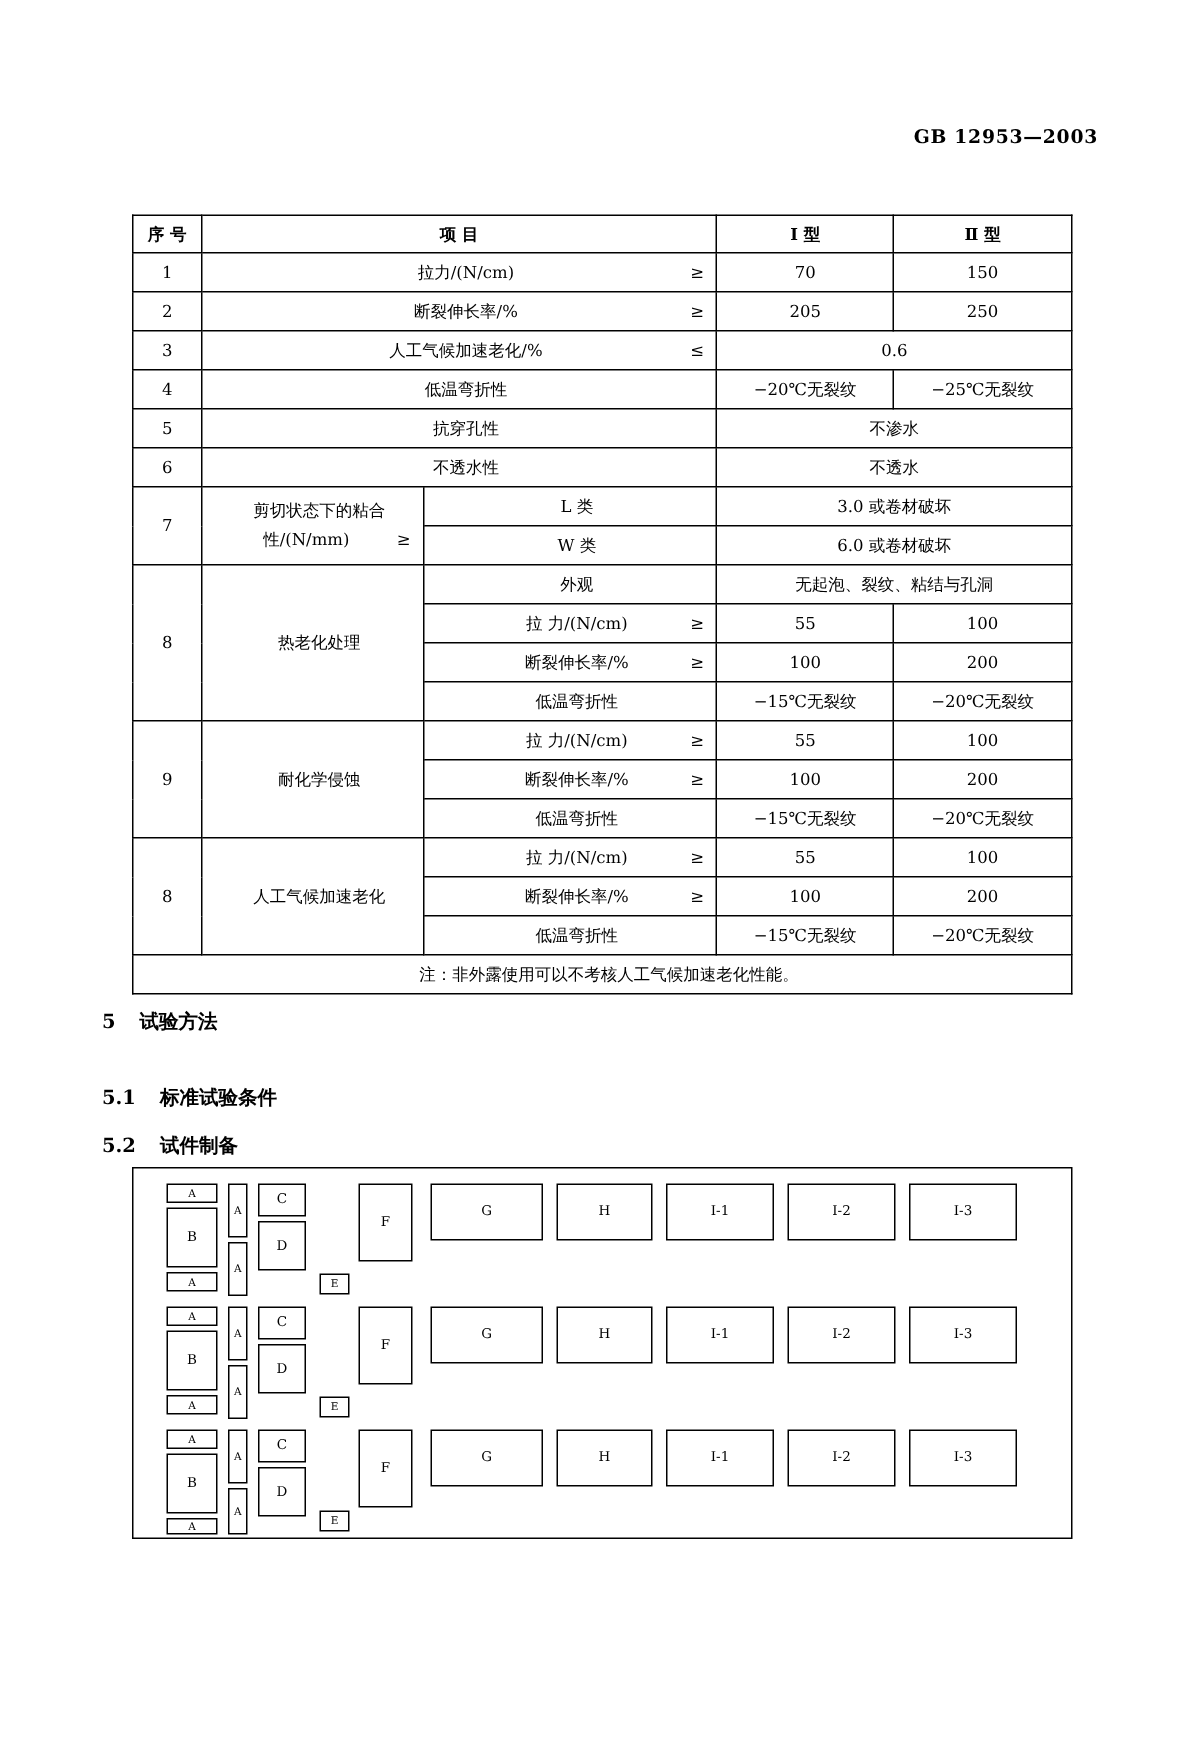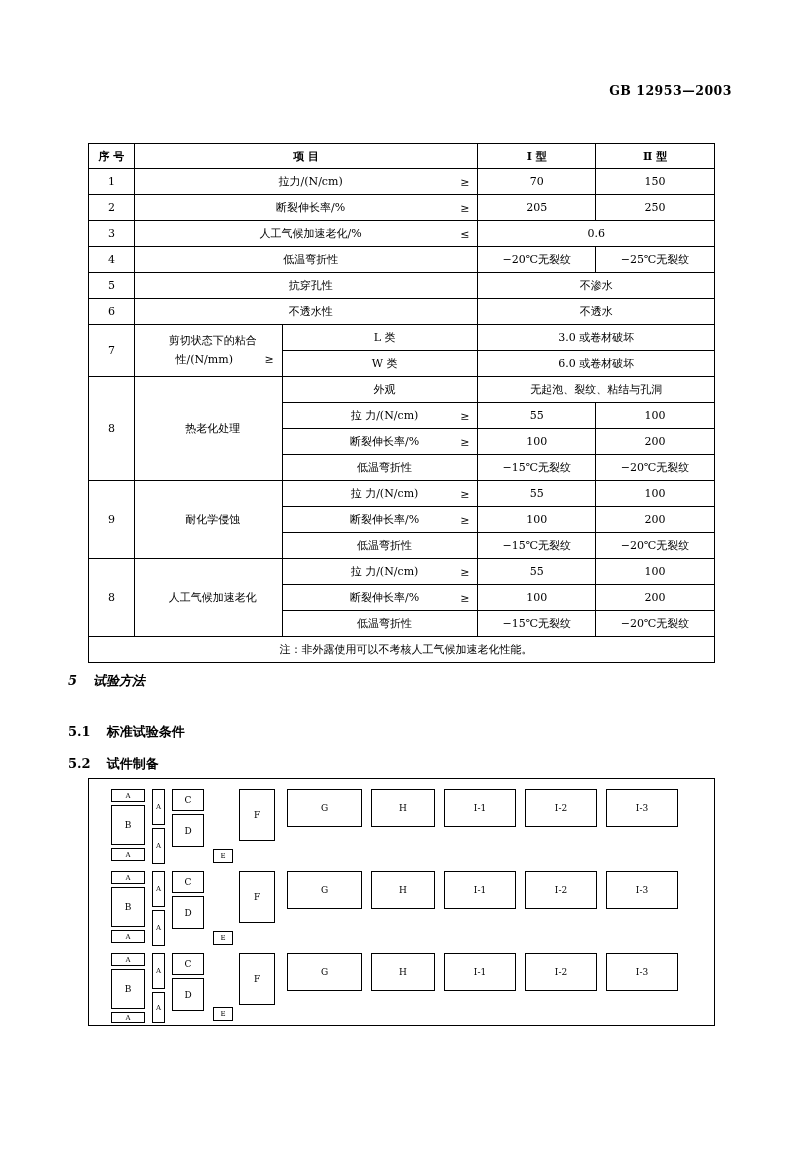--- a/index.html
+++ b/index.html
@@ -311,21 +311,21 @@
         <td>−15℃无裂纹</td>
         <td>−20℃无裂纹</td>
       </tr>
 
       <tr class="note-row">
         <td colspan="5">注：非外露使用可以不考核人工气候加速老化性能。</td>
       </tr>
     </tbody>
   </table>
 
-  <div class="sec" style="top:672px; left:68px;font-style:italic;">
+  <div class="sec" style="top:672px; left:68px;">
     <span class="num">5</span><span class="txt">试验方法</span>
   </div>
 
   <div class="sec" style="top:723px; left:68px;">
     <span class="num">5.1</span><span class="txt">标准试验条件</span>
   </div>
 
 
   <div class="sec" style="top:755px; left:68px;">
     <span class="num">5.2</span><span class="txt">试件制备</span>

